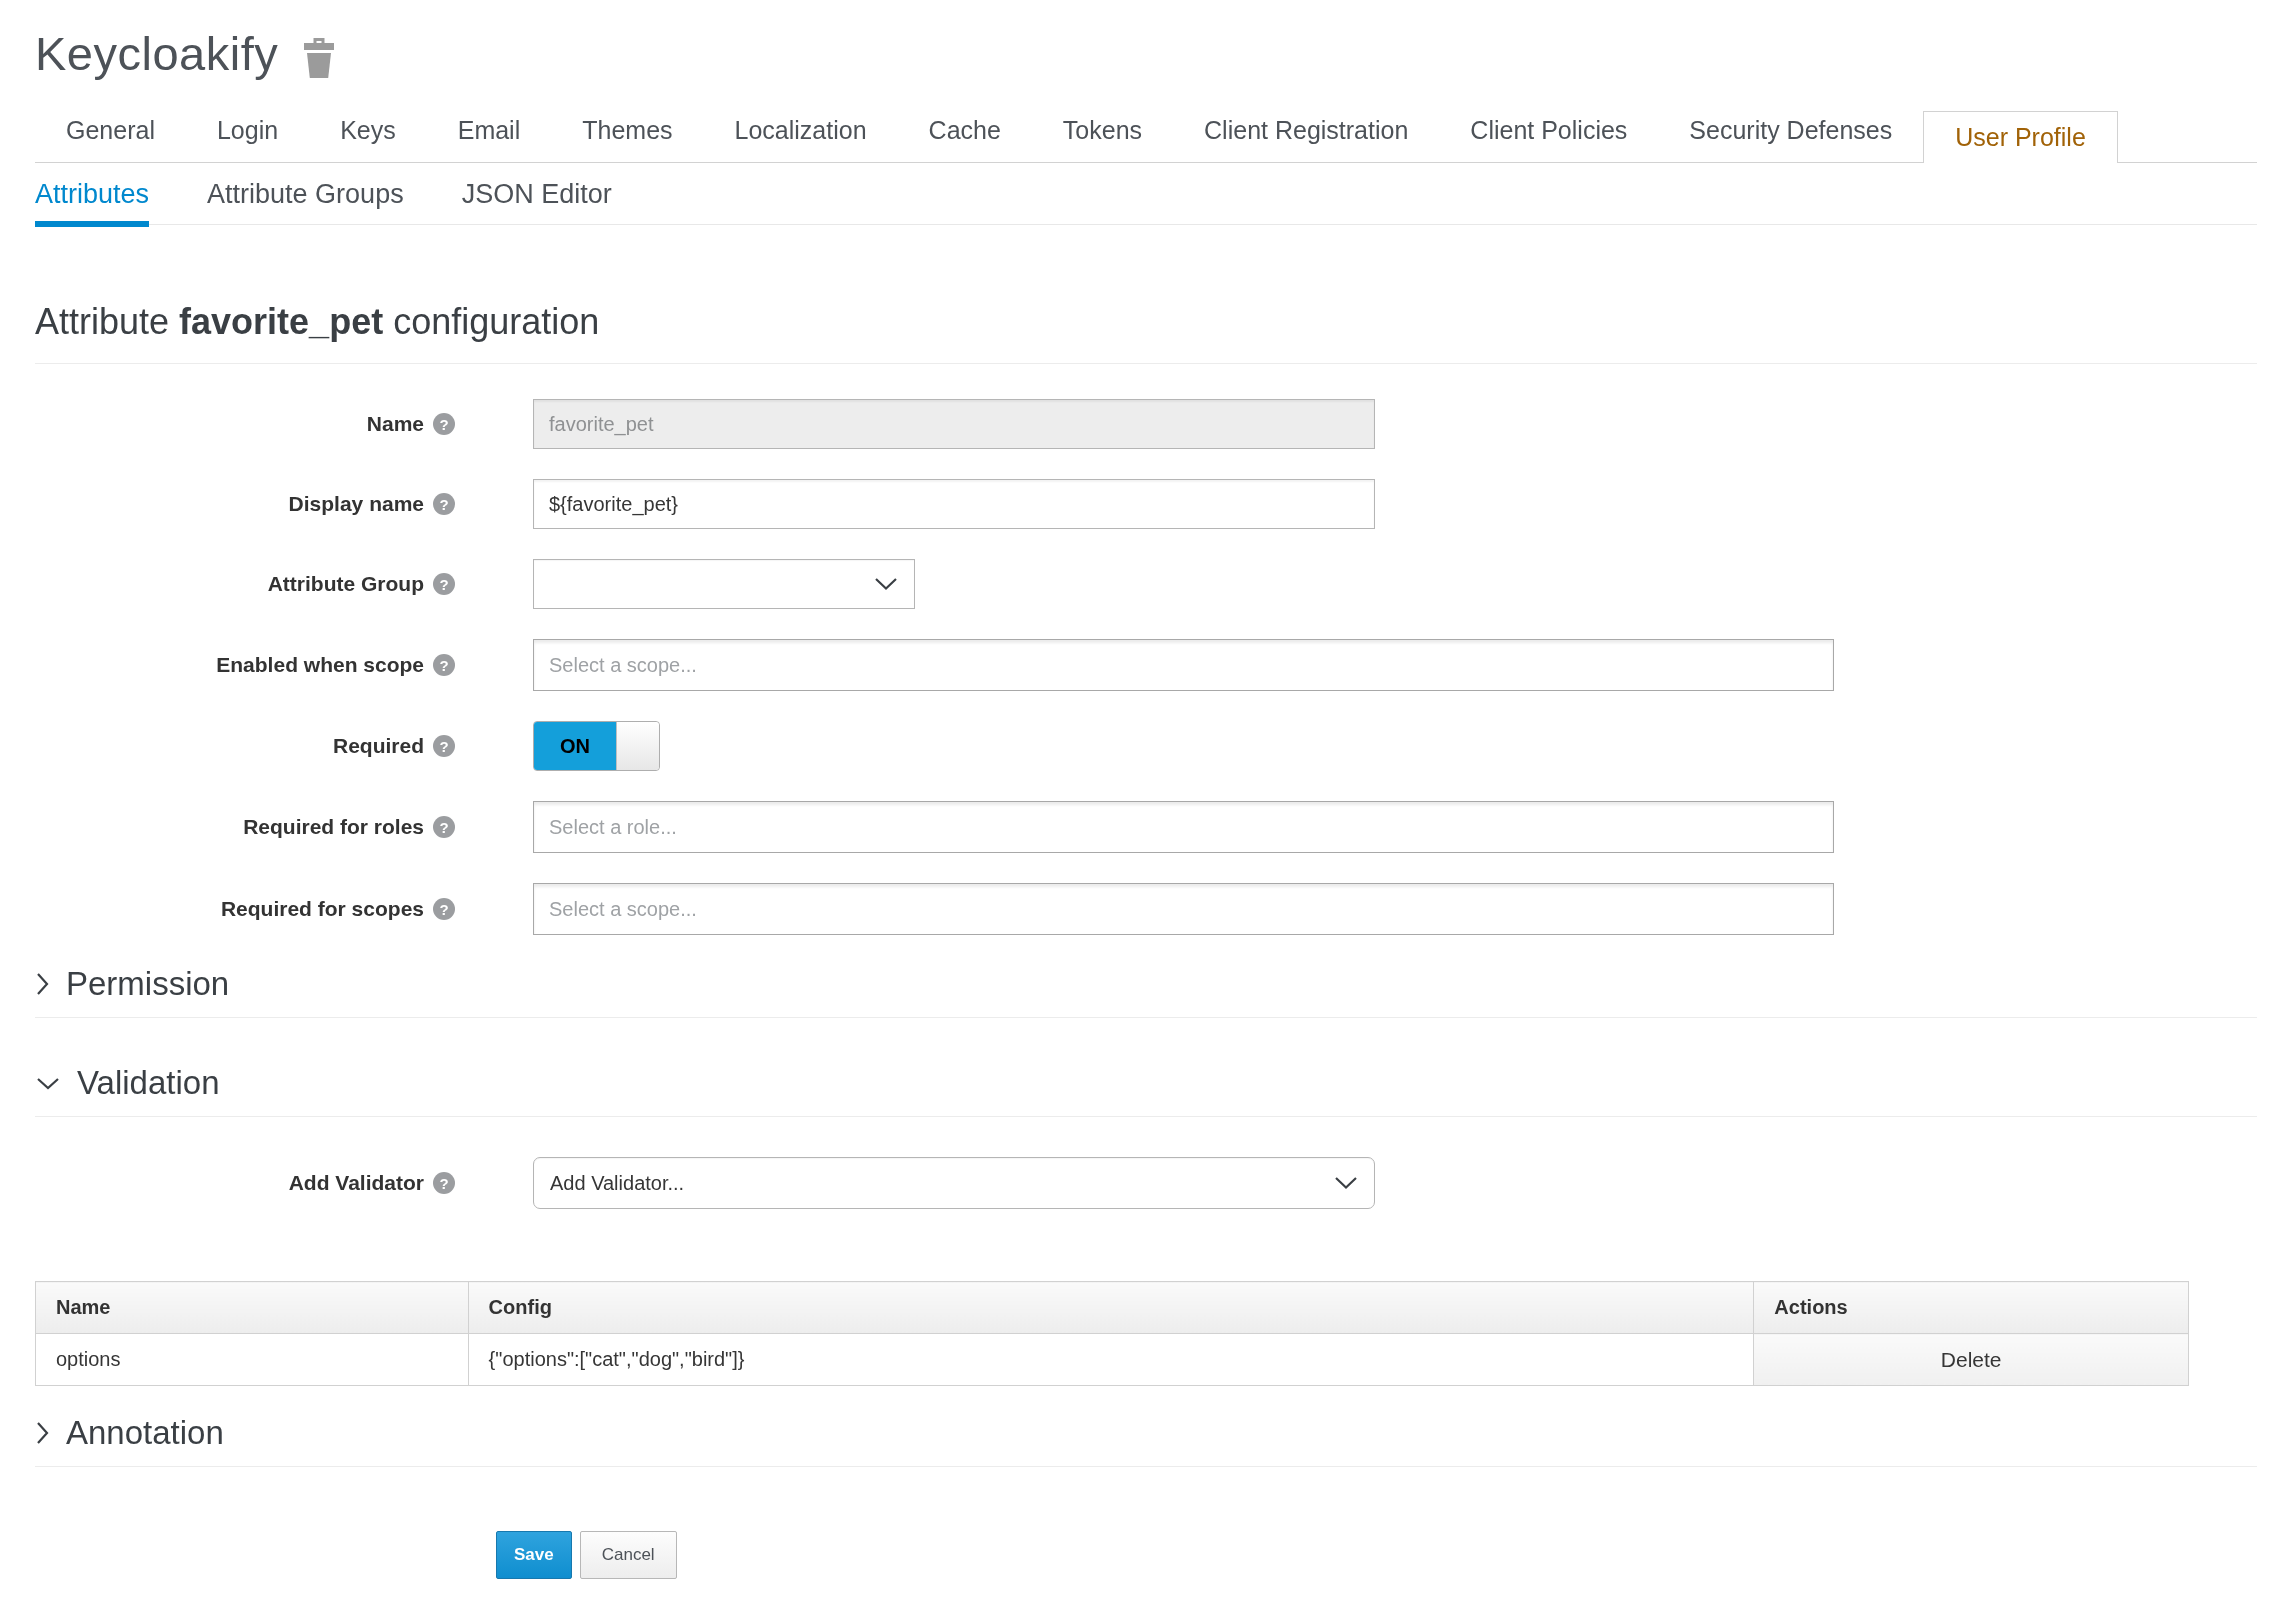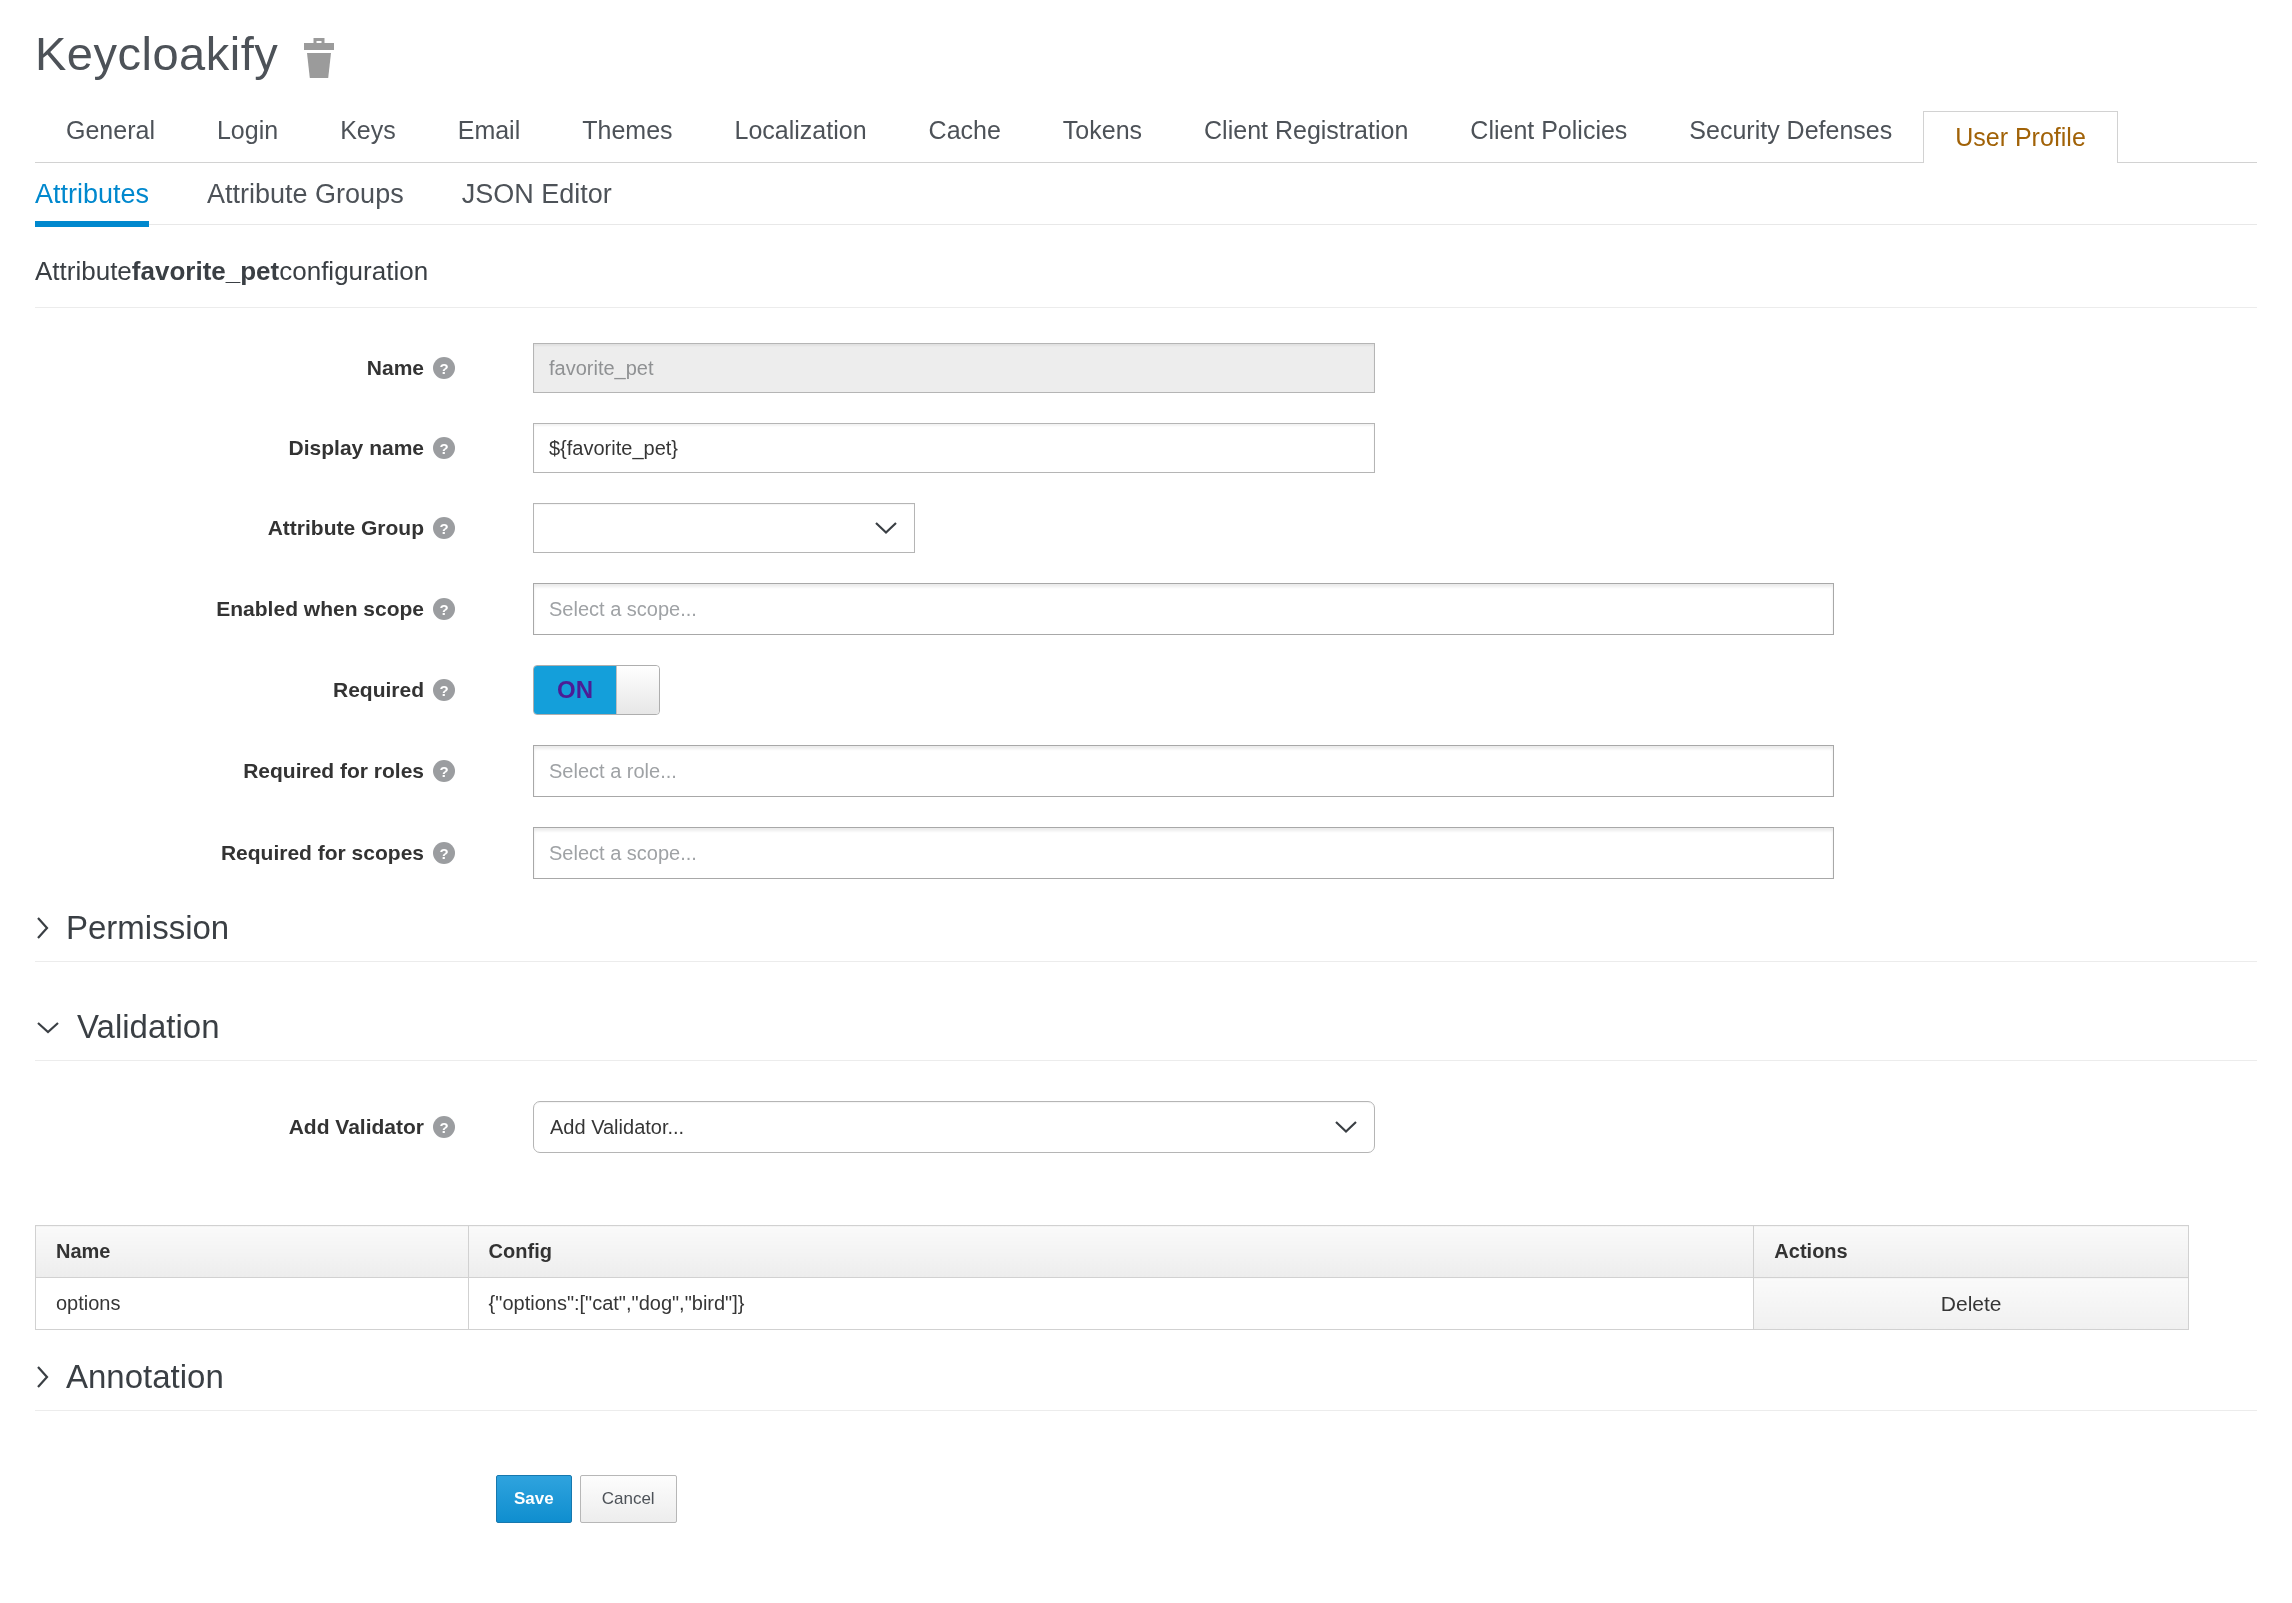--- a/index.html
+++ b/index.html
@@ -27,21 +27,21 @@
     margin-top:12px;
   }
 
   
   .subtabs { display:flex; border-bottom:1px solid #e8e8e8; }
   .subtab { position:relative; font-size:27px; color:#4d5258; padding:16px 0 14px 0; margin-right:58px; cursor:pointer; white-space:nowrap; }
   .subtab.active { color:#0088ce; }
   .subtab.active::after { content:""; position:absolute; left:0; right:0; bottom:-3px; height:6px; background:#0088ce; }
 
   
-  .attr-heading { margin-top:31px; display:flex; font-size:26px; font-weight:400; color:#3a3f44; }
+  .attr-heading { margin-top:76px; display:flex; gap:10px; font-size:36px; font-weight:400; color:#3a3f44; }
   .attr-heading .bold { font-weight:700; }
   .rule { border:none; border-top:1px solid #ececec; }
   .rule.heading-rule { margin-top:20px; }
 
   
   .form { margin-top:35px; }
   .form-row { display:flex; align-items:center; margin-bottom:30px; }
   .label-col { width:420px; display:flex; justify-content:flex-end; align-items:center; gap:9px; }
   .label-text { font-size:21px; font-weight:700; color:#333; white-space:nowrap; }
   .help { width:22px; height:22px; border-radius:50%; background:#9b9da0; color:#fff; font-size:15px; font-weight:700;
@@ -67,21 +67,21 @@
     position:relative; height:50px; background:#fff; border:1px solid #b5b5b5;
     display:flex; align-items:center; padding:0 46px 0 16px; cursor:pointer;
     font-size:20px; color:#363636; box-shadow:inset 0 1px 1px rgba(0,0,0,0.04);
   }
   .select .chev { position:absolute; right:16px; top:50%; transform:translateY(-50%); display:flex; }
   .select.group-select { width:382px; }
   .select.validator-select { width:842px; height:52px;border-radius:7px; }
 
   
   .toggle { width:127px; height:50px; border:1px solid #aeaeae; border-radius:4px; display:flex; overflow:hidden; cursor:pointer; background:#fff; }
-  .toggle-on { flex:0 0 82px; background:#149fda; color:#4c1d95; font-size:24px; font-weight:700; display:flex; align-items:center; justify-content:center; }
+  .toggle-on { flex:0 0 82px; background:#149fda; color:#000000; font-size:20px; font-weight:700; display:flex; align-items:center; justify-content:center; }
   .toggle-handle { flex:1; background:linear-gradient(to bottom,#ffffff,#e7e7e7); border-left:1px solid #bfbfbf; border-radius:0 3px 3px 0; }
 
   
   .section-header { display:flex; align-items:center; gap:16px; font-size:33px; color:#3a3f44; cursor:pointer; }
   .section-header.permission { margin-top:16px; }
   .section-header.validation { margin-top:46px; }
   .section-header.annotation { margin-top:28px; }
   .section-rule { margin-top:14px; }
 
   

